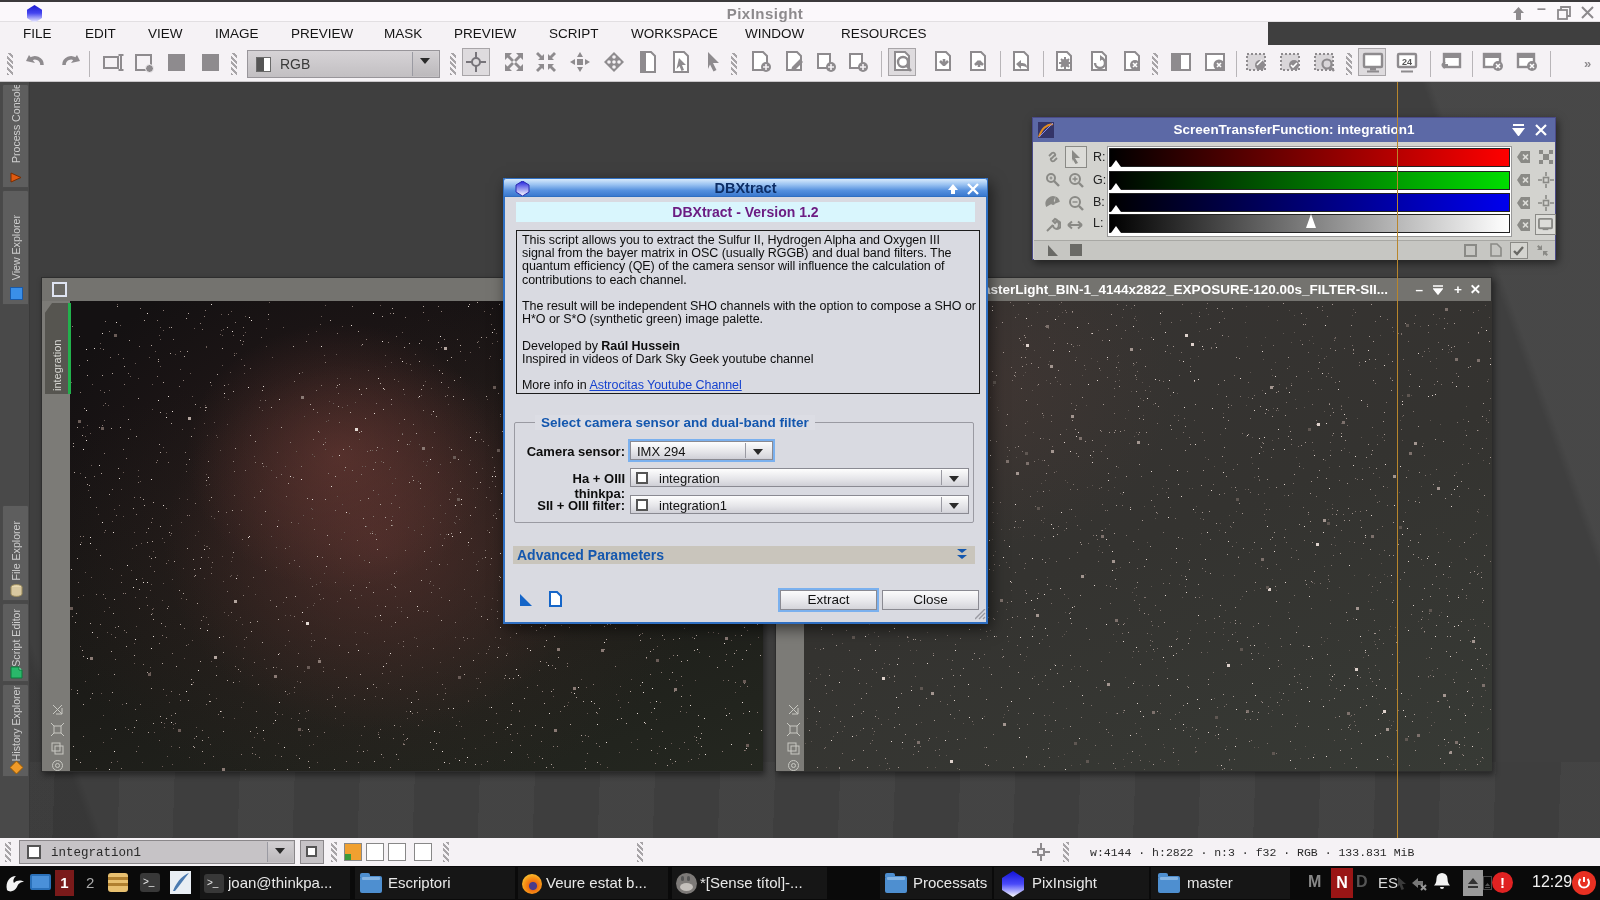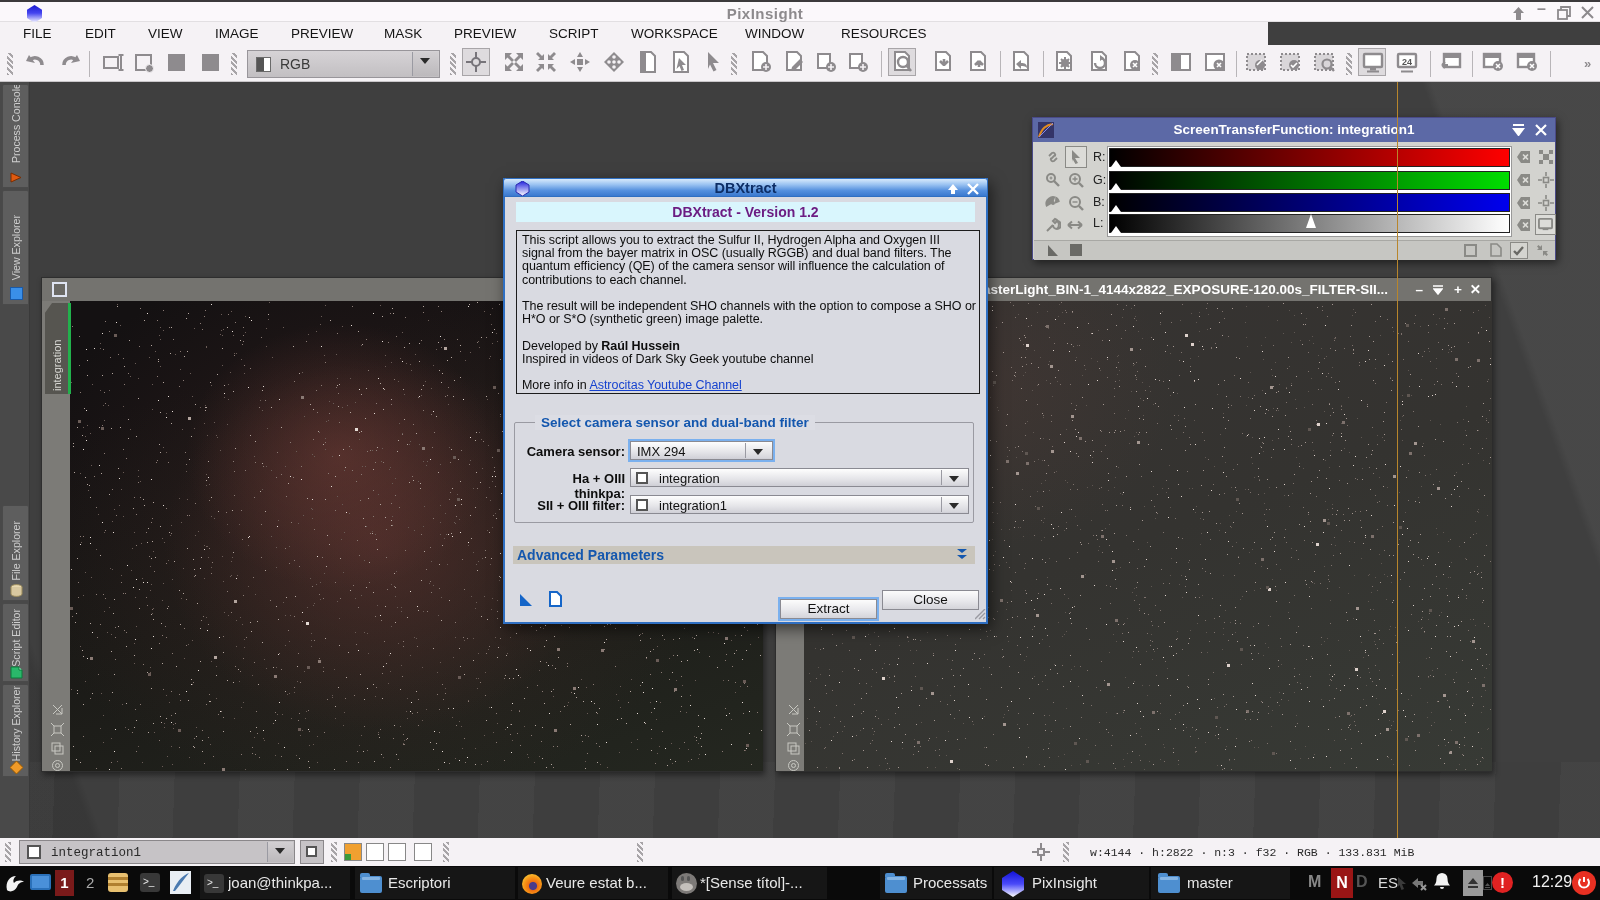--- a/index.html
+++ b/index.html
@@ -589,21 +589,21 @@
     </div>
  <div class="abs adv">Advanced Parameters<svg style="position:absolute;right:6px;top:2px" width="14" height="14" viewBox="0 0 14 14">
         <path d="M2 1 L7 5 L12 1 Z M2 7 L7 11 L12 7 Z" fill="#1457ae"></path>
       </svg></div>
  <svg class="abs" style="left:14px;top:415px" width="15" height="15" viewBox="0 0 15 15">
       <path d="M1 1 L13 13 H1 Z" fill="#1565c8"></path>
     </svg>
  <svg class="abs" style="left:43px;top:413px" width="15" height="16" viewBox="0 0 15 16">
       <path d="M2 1 h7 l4 4 v10 h-11 Z" fill="#fff" stroke="#1565c8" stroke-width="2"></path>
     </svg>
- <div class="btn" style="left:275px;top:412px;width:97px;outline:2px solid #7ab0ee;margin-top:9px;">Extract</div>
+ <div class="btn" style="left:275px;top:412px;width:97px;outline:2px solid #7ab0ee;">Extract</div>
  <div class="btn" style="left:377px;top:412px;width:97px;">Close</div>
  <svg class="abs" style="left:470px;top:431px" width="11" height="11" viewBox="0 0 11 11">
       <path d="M10 0 L0 10 M10 4 L4 10 M10 8 L8 10" stroke="#9a9aa2" stroke-width="1.4"></path>
     </svg>
 </div>
 <div class="abs" id="dbx-tb"><svg class="abs" style="left:11px;top:2px" width="15" height="15" viewBox="0 0 15 15">
       <defs>
         <linearGradient id="dg" x1="0" y1="1" x2="0" y2="0">
           <stop offset="0" stop-color="#fff"></stop>
           <stop offset="1" stop-color="#2222dd"></stop>

